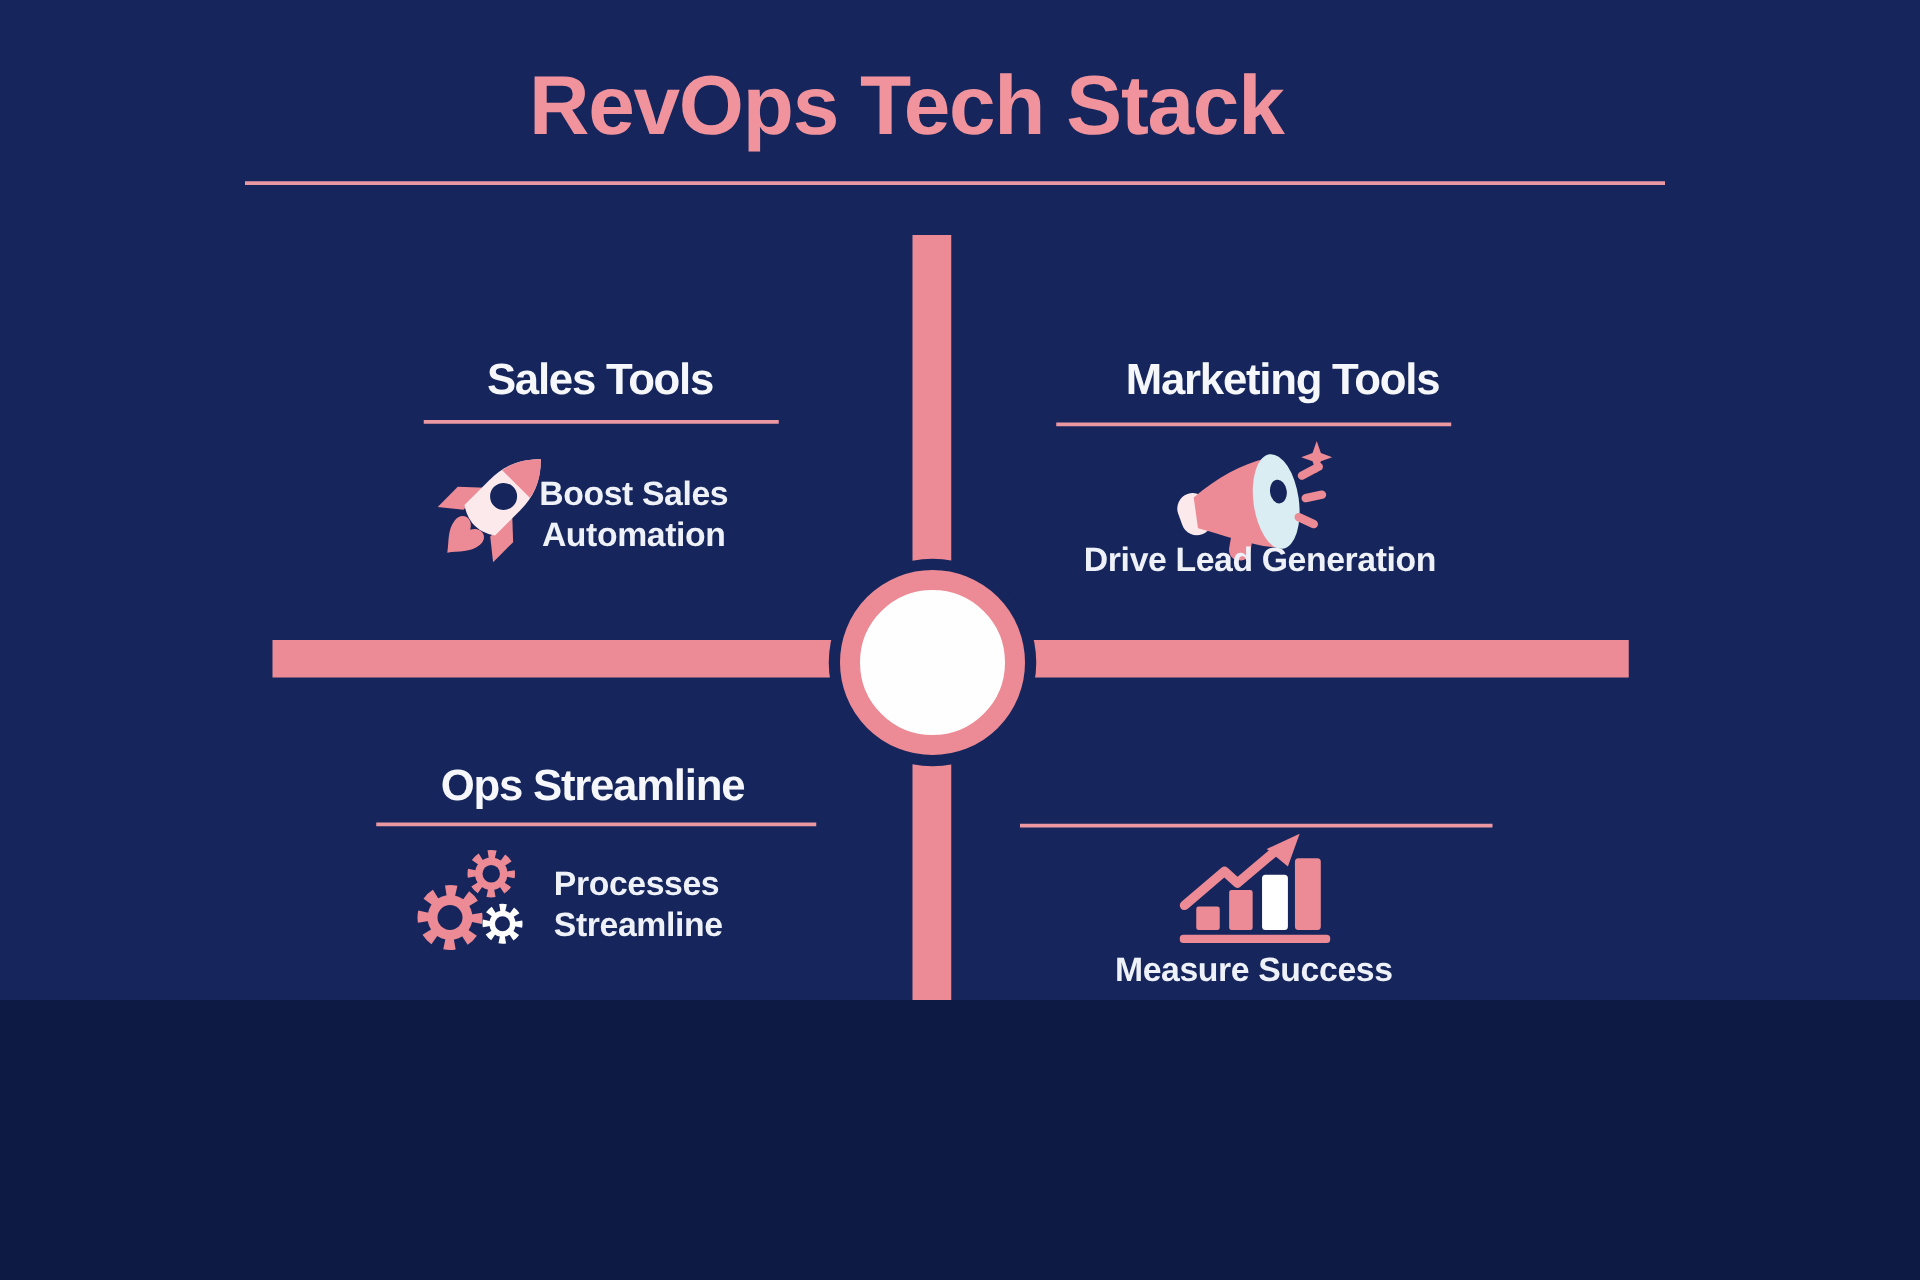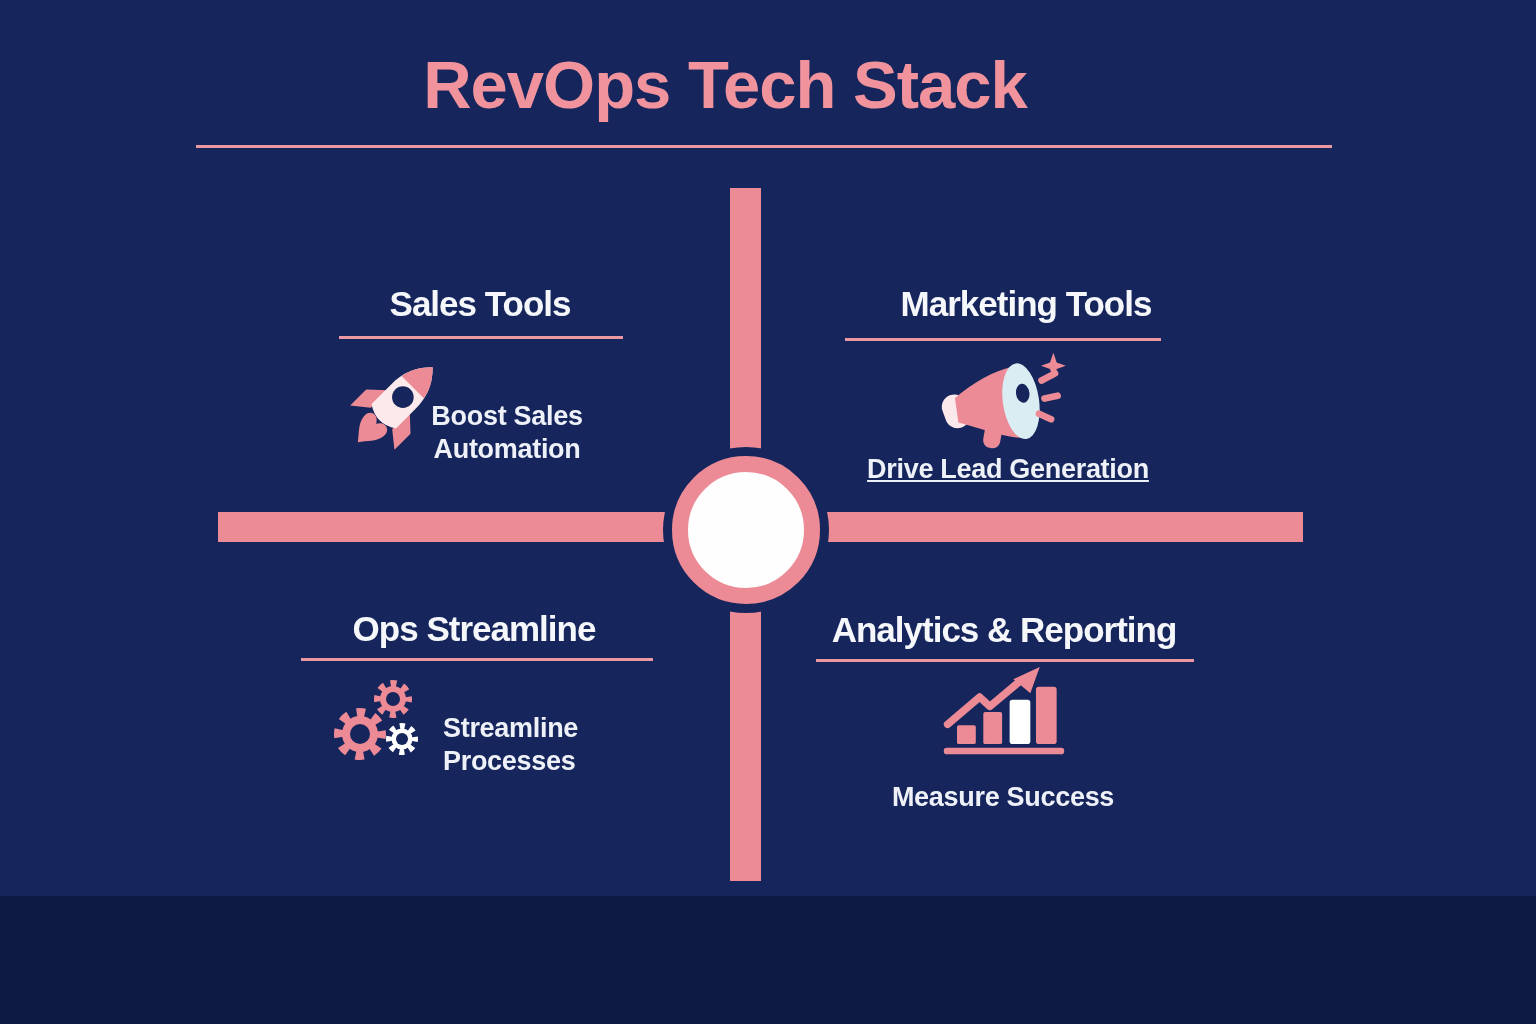--- a/index.html
+++ b/index.html
@@ -14,21 +14,21 @@
     --icon-white:#ffffff;
     --hub-fill:#fefefe;
   }
   html,body{margin:0;padding:0;}
   body{
     background:#0d1b44;
     font-family:"Liberation Sans","DejaVu Sans",sans-serif;
   }
   .canvas{
     position:relative;
-    width:1536px;height:896px;
+    width:1536px;height:800px;
     background:var(--background);
     overflow:hidden;
   }
   .abs{position:absolute;}
 
   
   .page-title{
     left:0;top:46px;width:1450px;
     text-align:center;
     font-size:67px;font-weight:800;letter-spacing:-1px;
@@ -52,34 +52,34 @@
 
   
   .q-title{
     width:400px;text-align:center;
     font-size:35px;font-weight:800;letter-spacing:-1px;
     color:var(--heading-white);
   }
   .q-line{height:3px;background:var(--underline-pink);}
   .q-desc{
     font-size:27px;font-weight:700;letter-spacing:-0.3px;
-    line-height:33px;color:var(--text-white);margin-top:21px;
+    line-height:33px;color:var(--text-white);
   }
   .center{text-align:center;}
 
   
   .q1-title{left:280px;top:284px;}
   .q1-line {left:339px;top:336px;width:284px;}
   .q1-icon {left:342px;top:350px;width:108px;height:108px;}
   .q1-desc {left:398px;top:379px;width:218px;}
 
   .q2-title{left:826px;top:284px;}
   .q2-line {left:845px;top:338px;width:316px;}
   .q2-icon {left:928px;top:350px;width:140px;height:105px;}
-  .q2-desc {left:858px;top:432px;width:300px;text-decoration:underline;}
+  .q2-desc {left:858px;top:432px;width:300px;}
 
   .q3-title{left:274px;top:609px;}
   .q3-line {left:301px;top:658px;width:352px;}
   .q3-icon {left:326px;top:672px;width:108px;height:100px;}
   .q3-desc {left:443px;top:691px;width:220px;text-align:left;}
 
   .q4-title{left:804px;top:610px;}
   .q4-line {left:816px;top:659px;width:378px;}
   .q4-icon {left:936px;top:666px;width:136px;height:94px;}
   .q4-desc {left:853px;top:760px;width:300px;}
@@ -163,25 +163,24 @@
         <circle class="f-navy" r="7"></circle>
       </g>
       <g transform="translate(72,67)">
         <circle class="teeth-w" r="12.5" stroke-width="7" stroke-dasharray="4.9 4.9" stroke-dashoffset="2.4"></circle>
         <circle class="f-white" r="10.5"></circle>
         <circle class="f-navy" r="6"></circle>
       </g>
     </svg>
   </div>
   <div class="abs q-desc q3-desc">
+    <div>Processes</div>
     <div>Streamline</div>
-    <div>Processes</div>
   </div>
 
-  <div class="abs q-title q4-title">Analytics &amp; Reporting</div>
   <div class="abs q-line q4-line"></div>
   <div class="abs q4-icon">
     <svg viewBox="0 0 140 100">
       <rect class="f-pink" x="6" y="87" width="128" height="7" rx="3"></rect>
       <rect class="f-pink" x="20" y="63" width="20" height="20" rx="2"></rect>
       <rect class="f-pink" x="48" y="49" width="20" height="34" rx="2"></rect>
       <rect class="f-white" x="76" y="36" width="22" height="47" rx="3"></rect>
       <rect class="f-pink" x="104" y="22" width="22" height="61" rx="3"></rect>
       <path class="s-arrow" d="M10,62 L44,33 L55,43 L86,17"></path>
       <path class="f-pink" d="M80,14 L108,1 L98,29 Z"></path>

